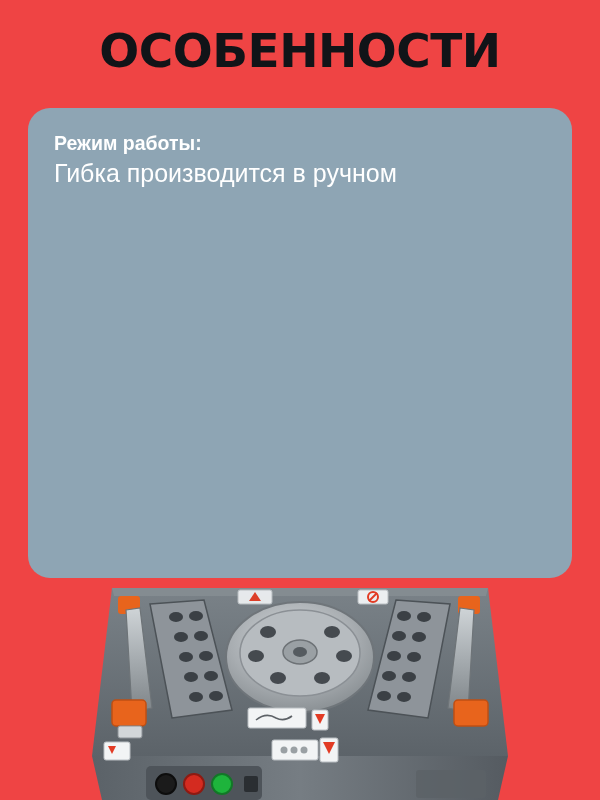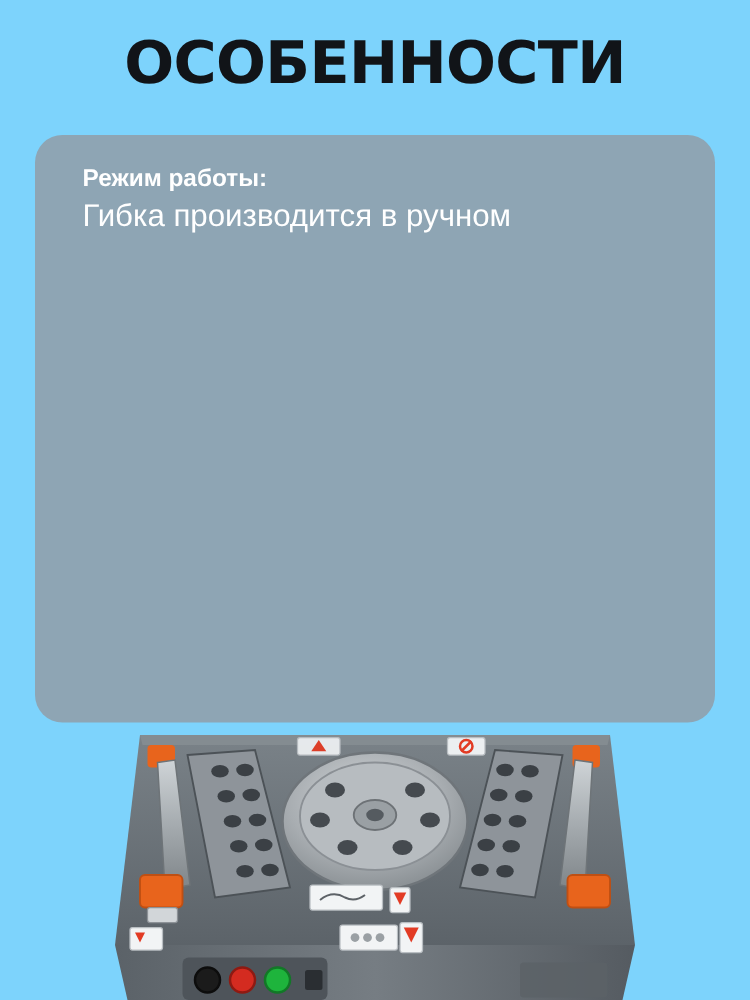--- a/index.html
+++ b/index.html
@@ -12,21 +12,21 @@
     background: #ffffff;
     font-family: "Liberation Sans", sans-serif;
     overflow: hidden;
     position: relative;
   }
 
   .page {
     width: 600px;
     height: 800px;
     position: relative;
-    background: #7dd3fc;
+    background: #ef4444;
     overflow: hidden;
   }
 
   .title {
     position: absolute;
     top: 26px;
     left: 0;
     width: 600px;
     text-align: center;
     font-family: "DejaVu Sans", sans-serif;
@@ -39,21 +39,21 @@
 
   .panel {
     position: absolute;
     top: 108px;
     left: 28px;
     width: 544px;
     height: 470px;
     background: #8ea5b4;
     border-radius: 22px;
     box-sizing: border-box;
-    padding: 22px 26px 10px 38px;
+    padding: 22px 26px 10px 26px;
   }
 
   .block {
     margin-bottom: 17px;
   }
   .block:last-child {
     margin-bottom: 0;
   }
 
   .block-head {

